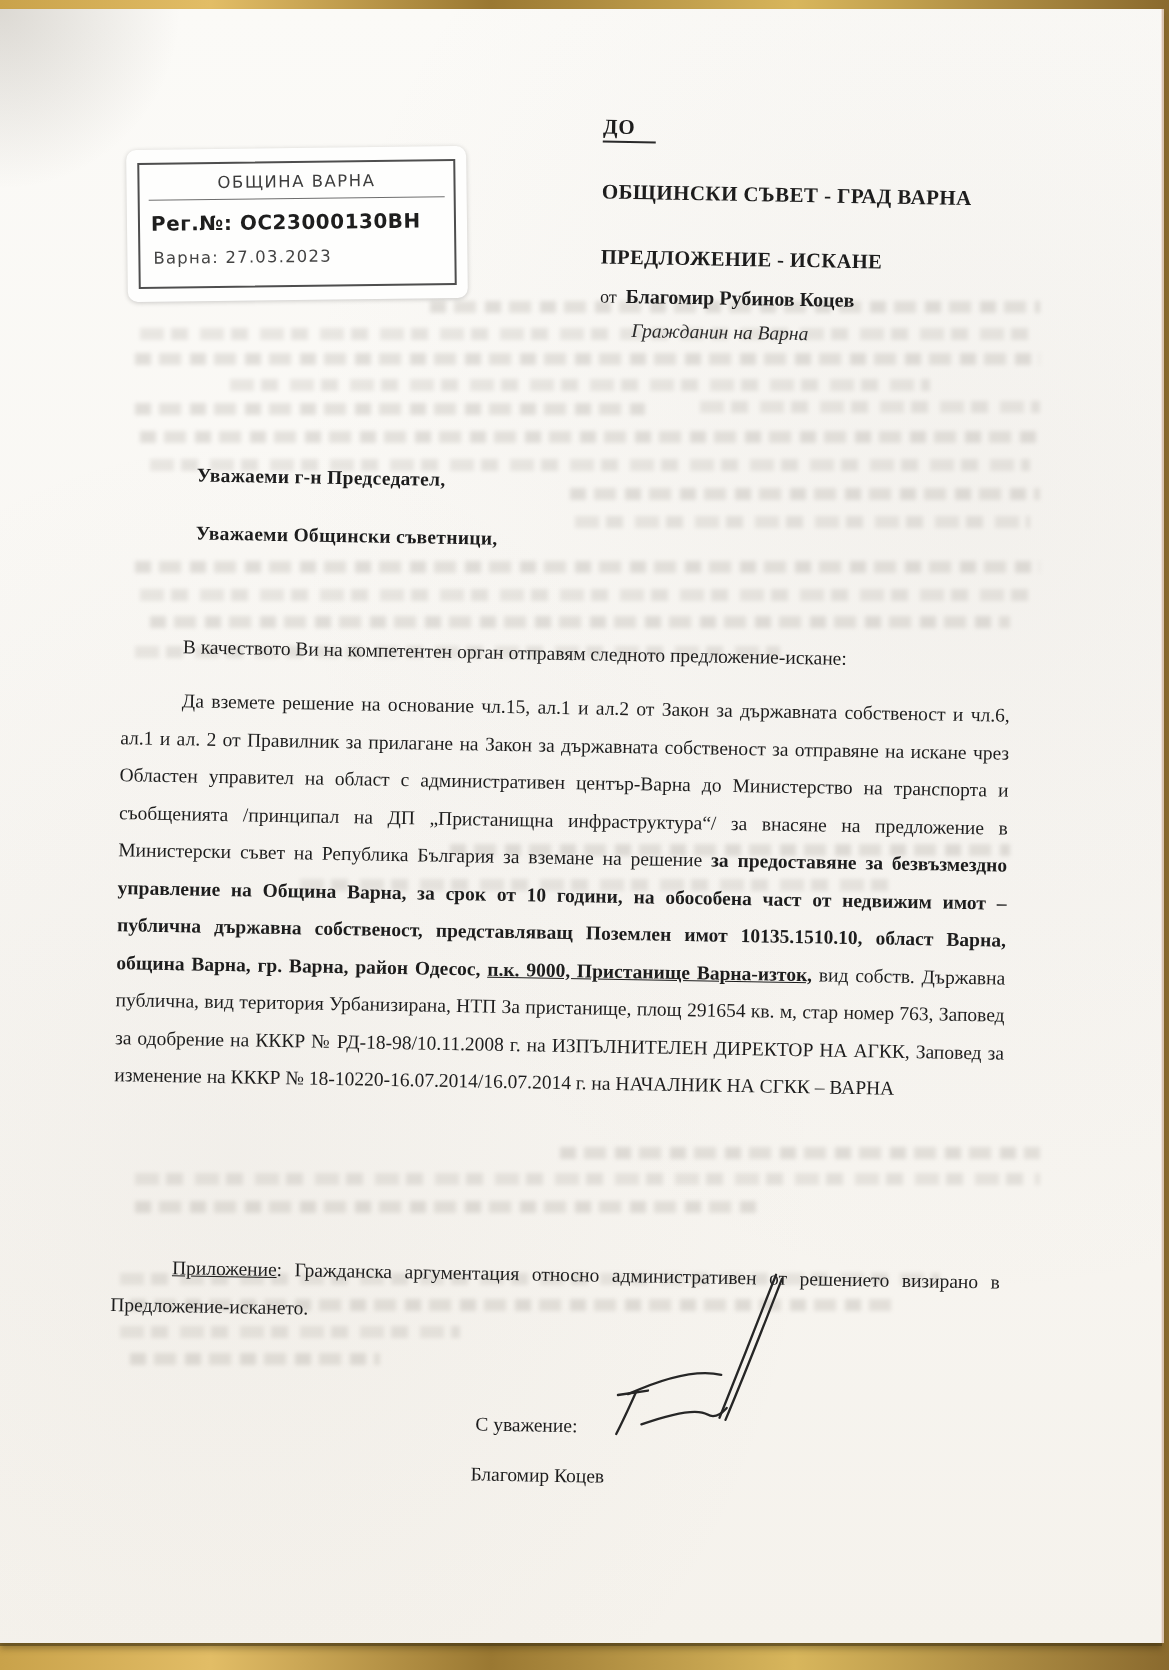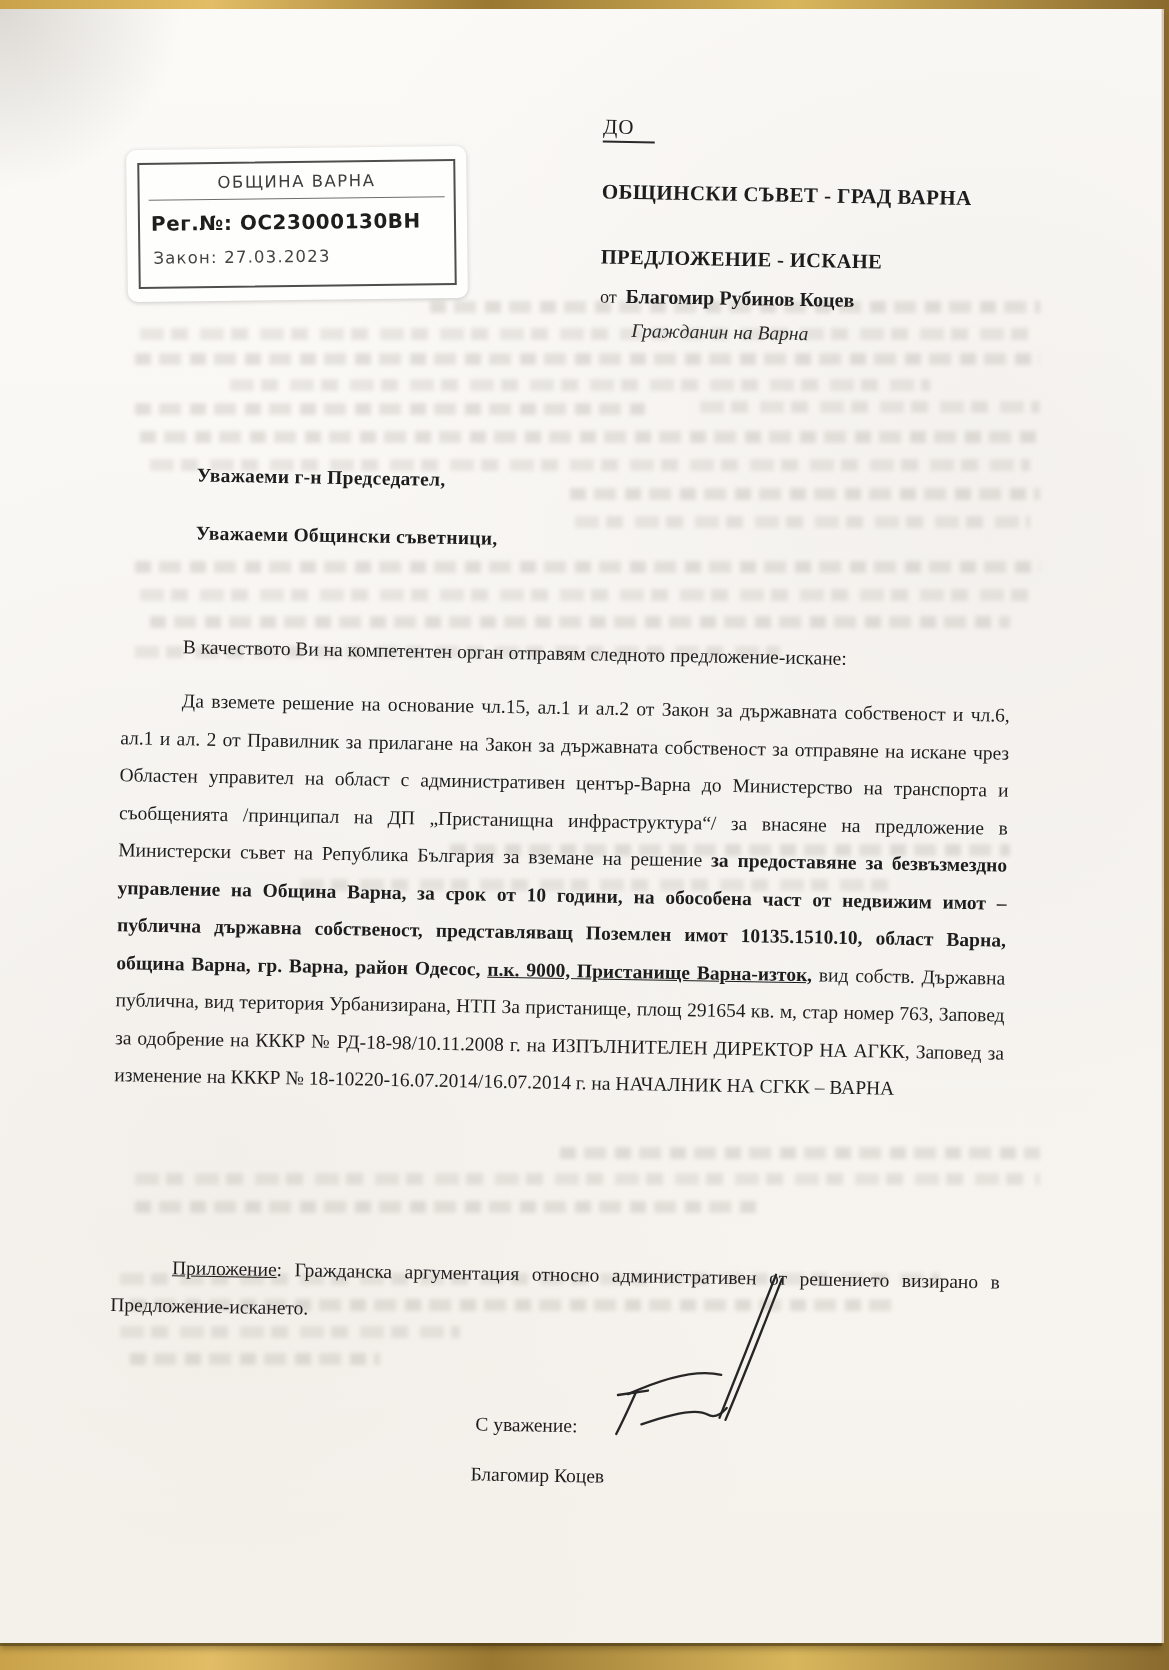--- a/index.html
+++ b/index.html
@@ -29,21 +29,21 @@
     border:2.5px solid #4e4e4e;font-family:"DejaVu Sans","Liberation Sans",sans-serif;}
   .stamp-org{margin-top:9px;text-align:center;font-size:16.5px;color:#3d3d3d;letter-spacing:1.5px;}
   .stamp-rule{margin:7px 9px 0 9px;border-top:1.5px solid #6e6e6e;}
   .stamp-reg{margin:11px 0 0 11px;font-size:20px;font-weight:bold;color:#1e1e1e;letter-spacing:.5px;}
   .stamp-date{margin:13px 0 0 13px;font-size:16.5px;color:#444;letter-spacing:1.2px;}
   
   .content{position:absolute;left:0;top:0;width:1162px;height:1634px;
     transform:rotate(1deg);transform-origin:0 0;color:#1d1d1d;}
   .hdr{position:absolute;left:605px;top:95px;width:440px;}
   .hdr-to{font-size:21px;letter-spacing:1px;display:inline-block;
-    border-bottom:2px solid #2a2a2a;padding:0 20px 1px 0;}
+    border-bottom:2px solid #2a2a2a;padding:0 20px 1px 0;font-weight:bold;}
   .hdr-recipient{margin-top:37px;font-size:21px;font-weight:bold;letter-spacing:.4px;}
   .hdr-title{margin-top:41px;font-size:20.5px;font-weight:bold;letter-spacing:.4px;}
   .hdr-from{margin-top:16px;font-size:18px;}
   .hdr-from b{font-size:20px;}
   .hdr-role{margin-top:12px;margin-left:32px;font-size:19.5px;font-style:italic;color:#2a2a2a;}
   .salut{position:absolute;left:205px;font-size:19.5px;font-weight:bold;letter-spacing:.3px;}
   .para{position:absolute;left:133px;width:889px;font-size:19.5px;line-height:37.5px;
     text-align:justify;text-indent:61px;}
   .closing-regards{position:absolute;left:500px;top:1396px;font-size:19.5px;}
   .signer{position:absolute;left:496px;top:1446px;font-size:19.5px;}
@@ -80,21 +80,21 @@
         <div class="ghost" style="left: 130px; top: 1290px; width: 770px;"></div>
         <div class="ghost v2" style="left: 120px; top: 1317px; width: 340px;"></div>
         <div class="ghost" style="left: 130px; top: 1344px; width: 250px;"></div>
       </div>
 
     <div class="stamp">
       <div class="stamp-inner">
         <div class="stamp-org">ОБЩИНА ВАРНА</div>
         <div class="stamp-rule"></div>
         <div class="stamp-reg"><span>Рег.№:</span> <span>ОС23000130ВН</span></div>
-        <div class="stamp-date"><span>Закон:</span> <span>27.03.2023</span></div>
+        <div class="stamp-date"><span>Варна:</span> <span>27.03.2023</span></div>
       </div>
     </div>
 
     <div class="content">
 
       <div class="hdr">
         <span class="hdr-to">ДО</span>
         <div class="hdr-recipient">ОБЩИНСКИ СЪВЕТ - ГРАД ВАРНА</div>
         <div class="hdr-title">ПРЕДЛОЖЕНИЕ - ИСКАНЕ</div>
         <div class="hdr-from"><span>от</span>&nbsp; <b>Благомир Рубинов Коцев</b></div>

